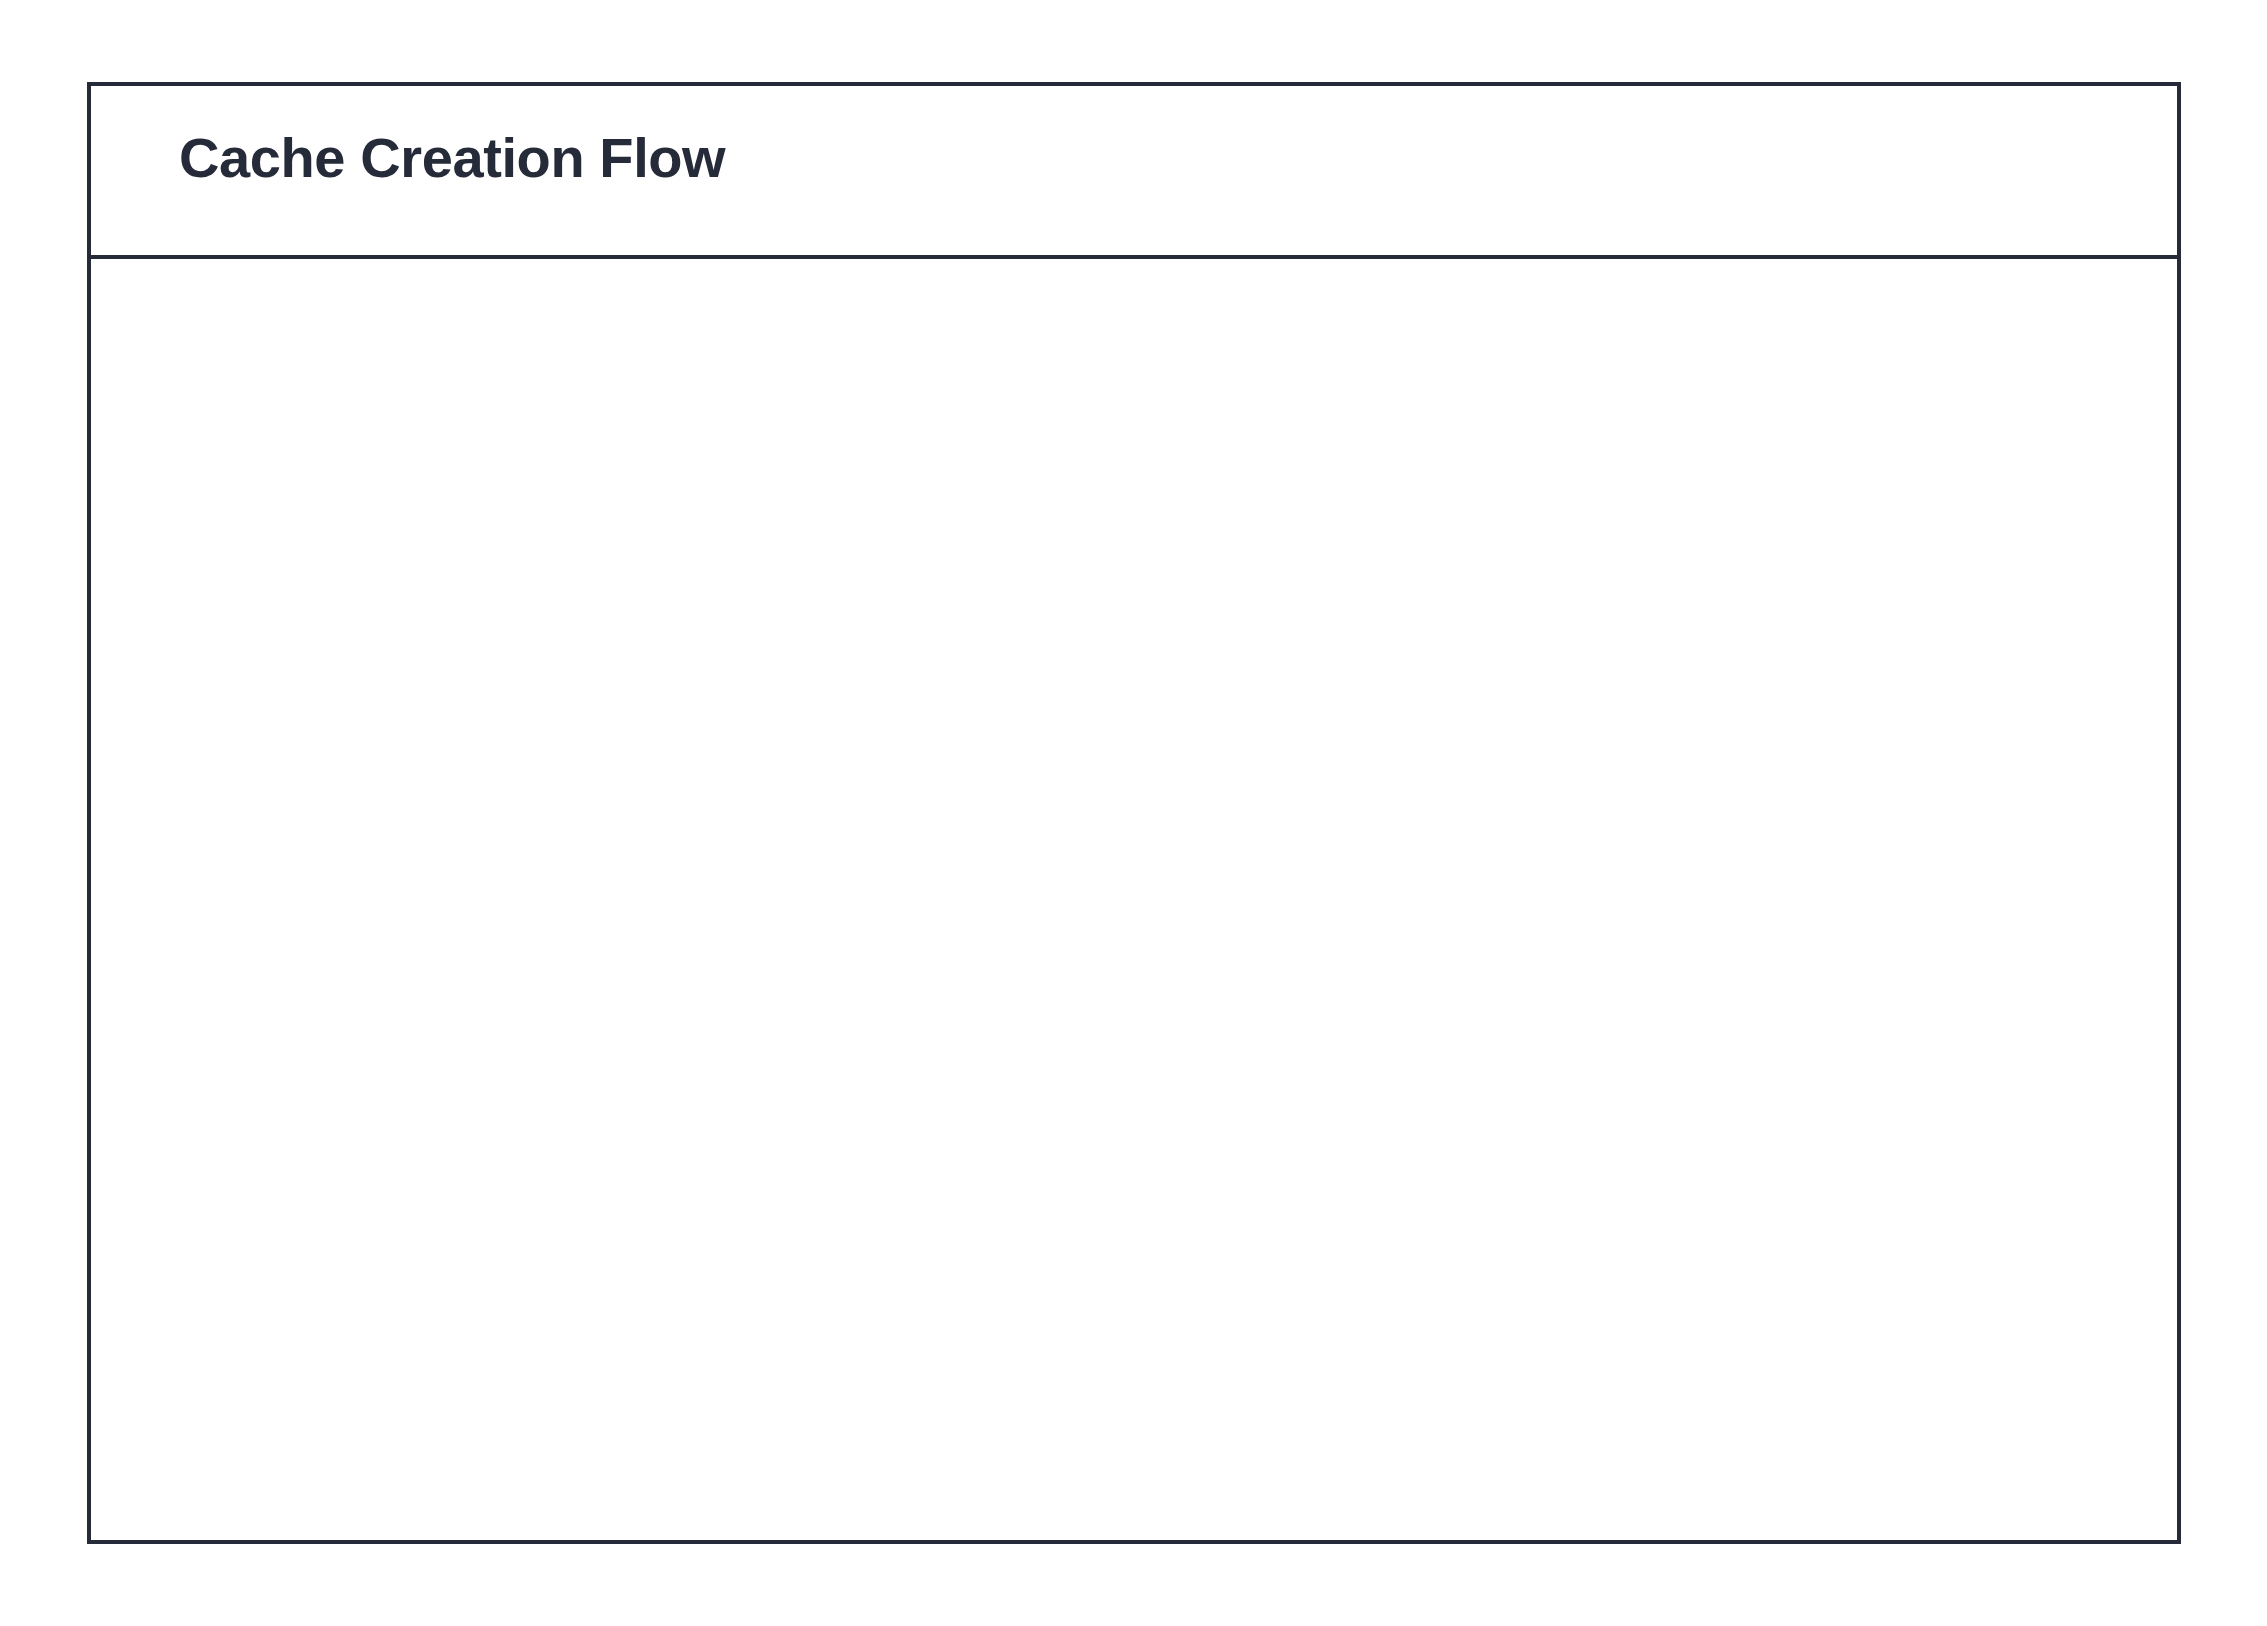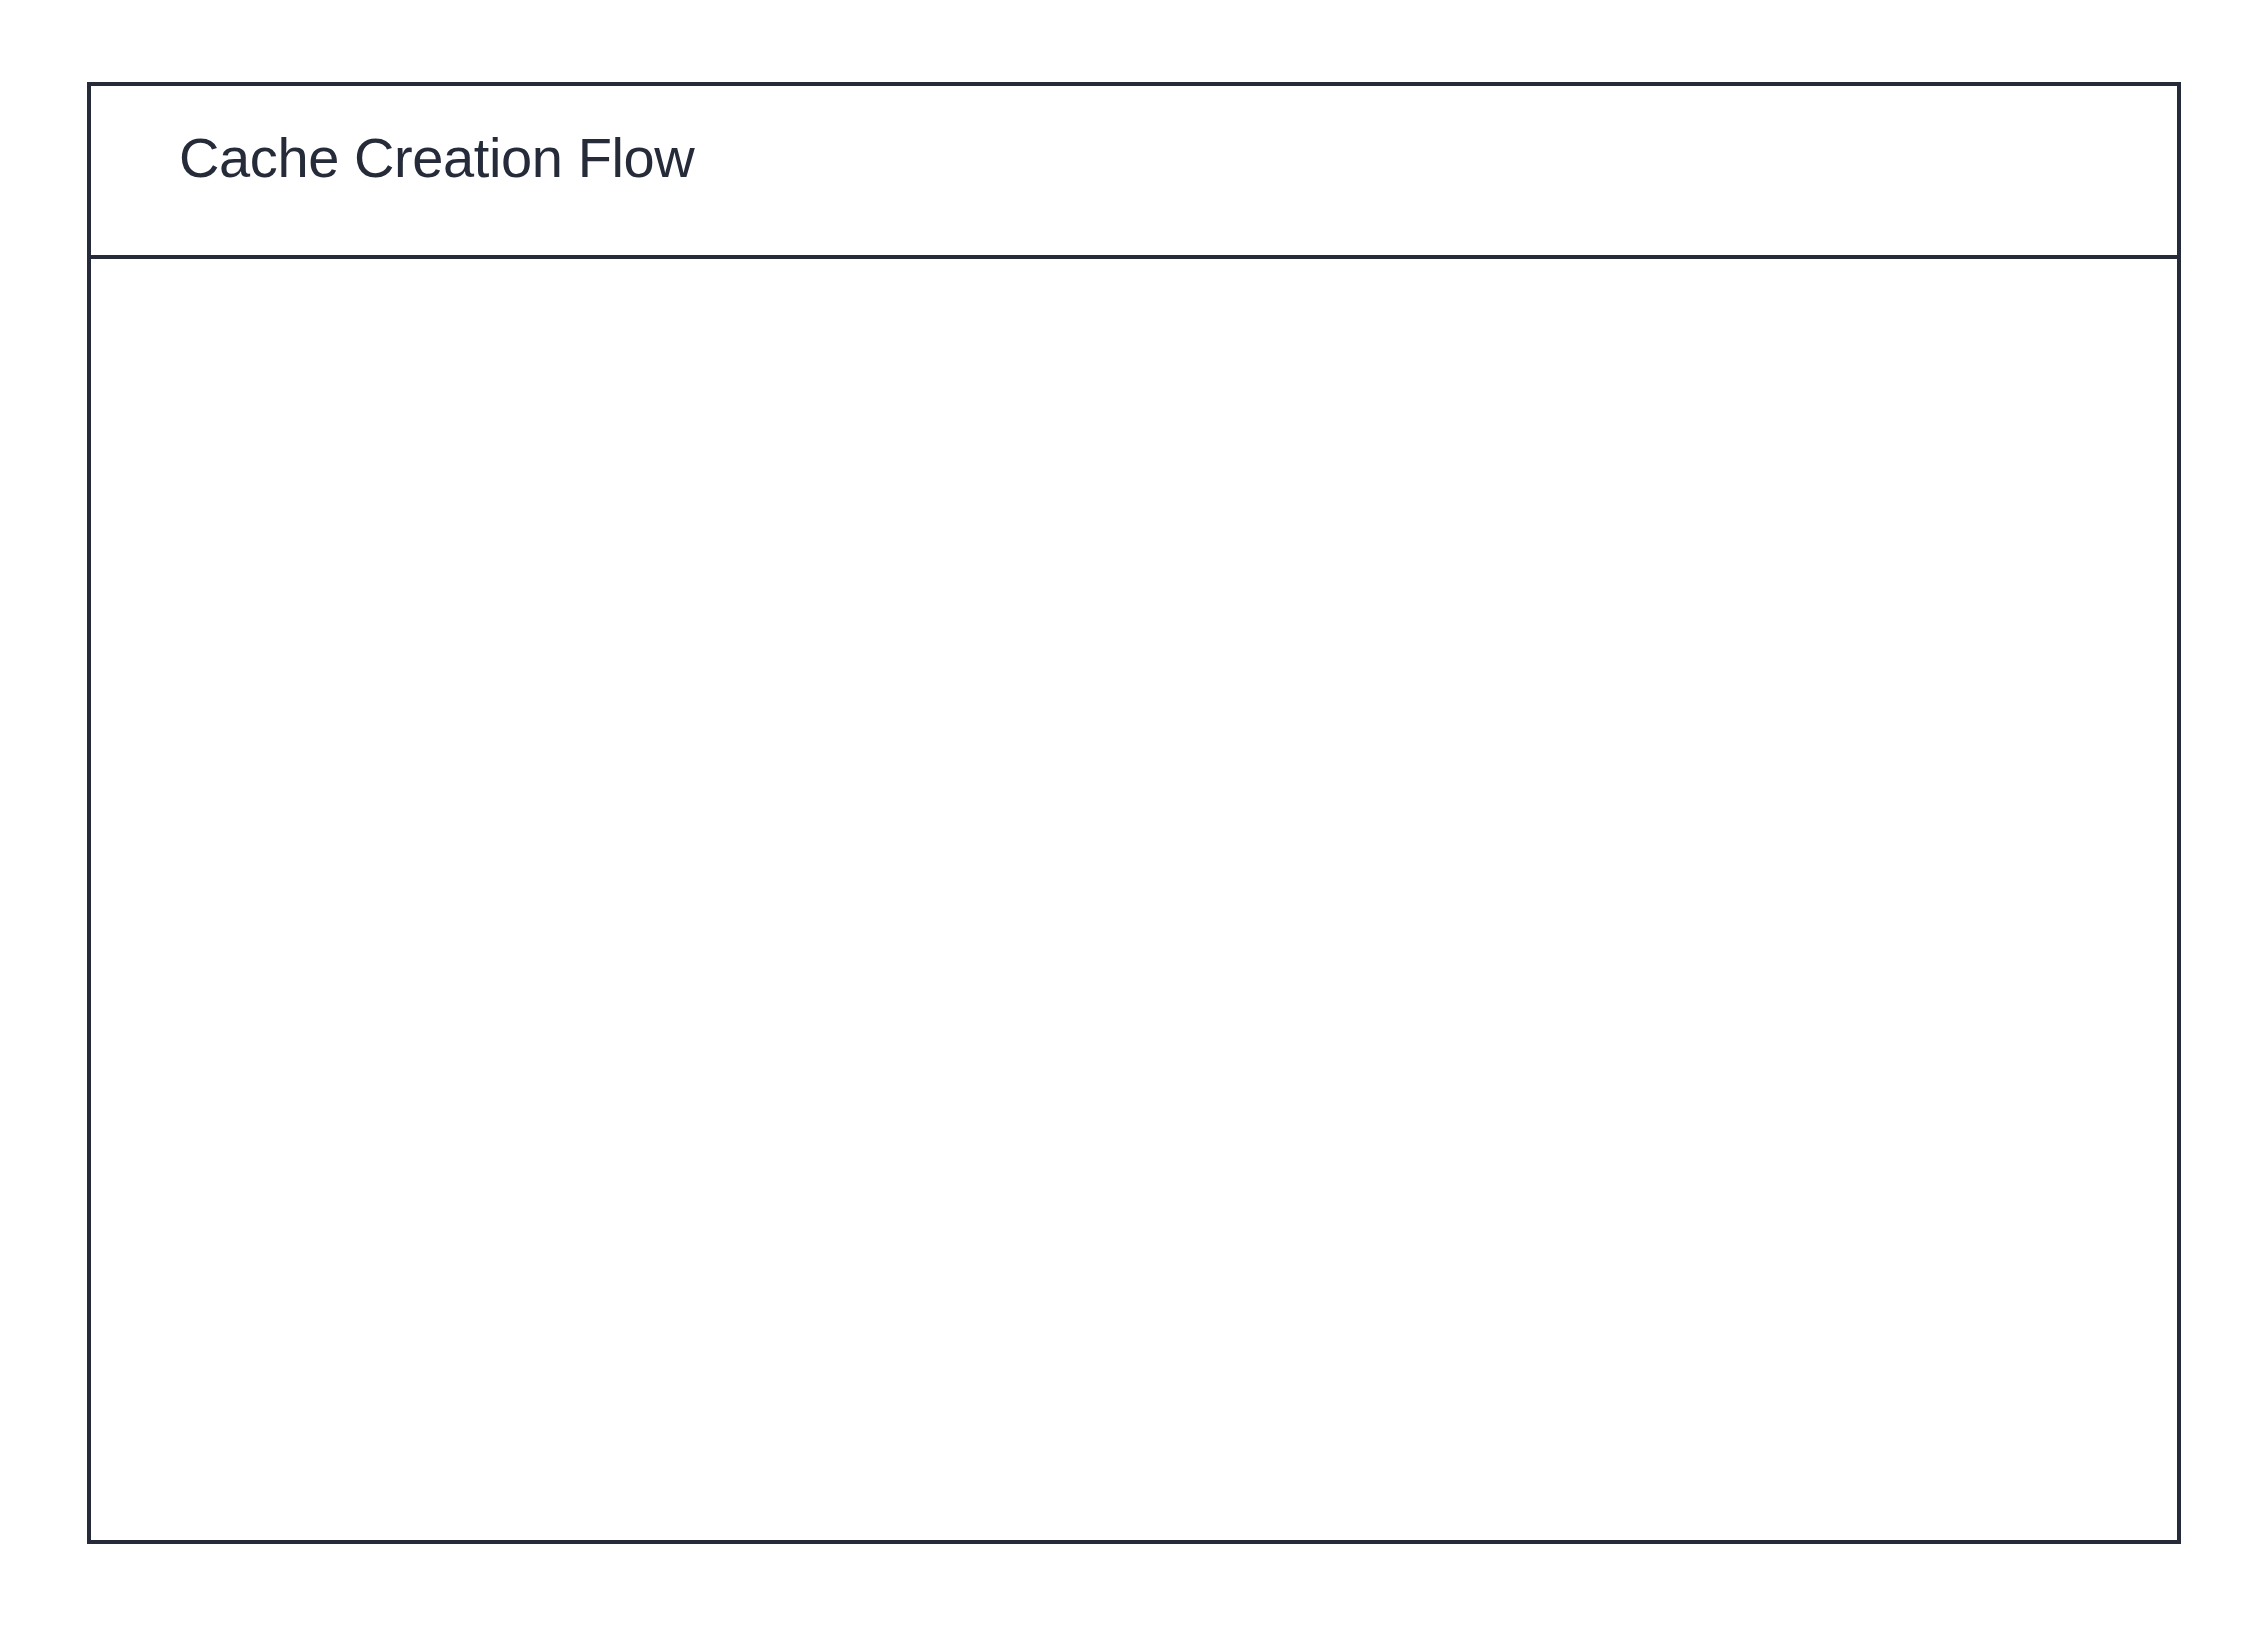--- a/index.html
+++ b/index.html
@@ -39,21 +39,21 @@
     height: 177px;
     border-bottom: 4.5px solid #262B3A;
     box-sizing: border-box;
   }
   .diagram-title {
     position: absolute;
     left: 179px;
     top: 125px;
     font-family: "Liberation Sans", sans-serif;
     font-size: 56px;
-    font-weight: normal;
+    font-weight: bold;
     color: #262B3A;
     letter-spacing: -0.4px;
     white-space: nowrap;
   }
 
   
   .edges {
     position: absolute;
     left: 0;
     top: 0;

